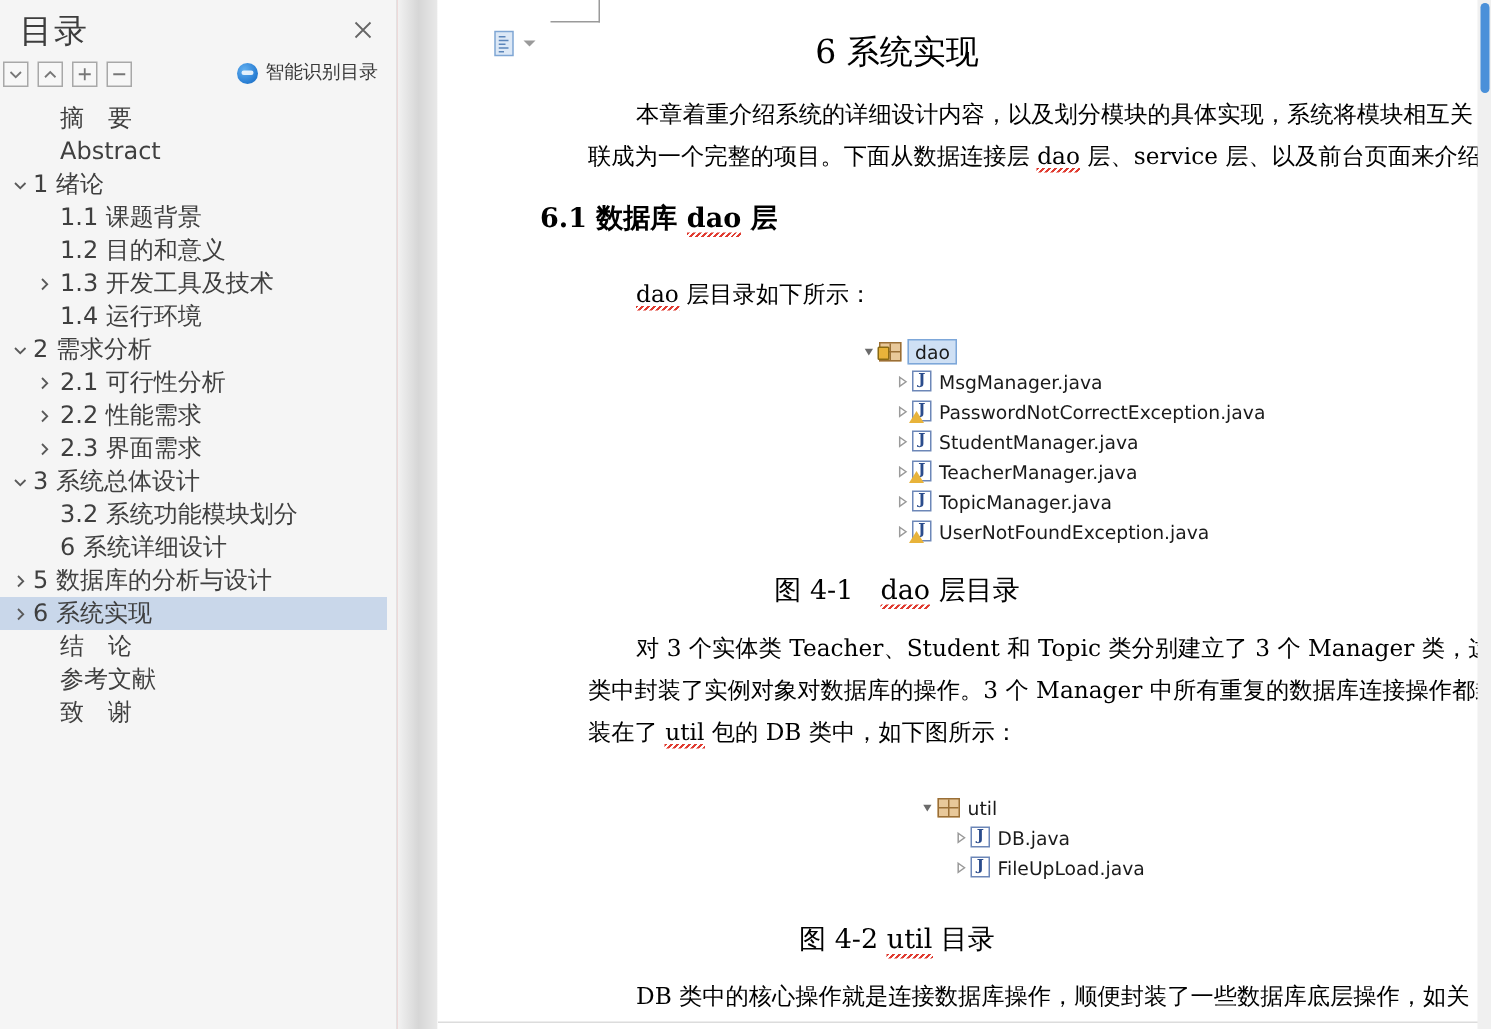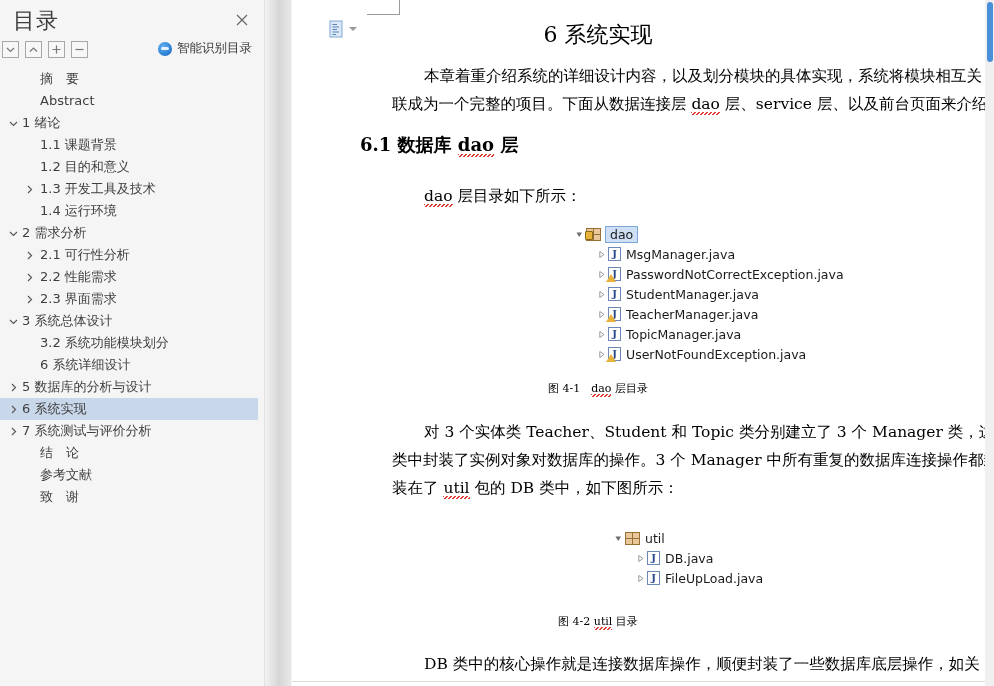--- a/index.html
+++ b/index.html
@@ -99,21 +99,21 @@
   #toc-list {
     position: absolute;
     left: 0; top: 68px;
     width: 258px;
     bottom: 0;
   }
   .toc-item {
     position: relative;
     height: 22px;
     line-height: 22px;
-    font-size: 13px;
+    font-size: 16px;
     color: #3f3f3f;
     font-family: "DejaVu Sans", sans-serif;
     white-space: nowrap;
     cursor: pointer;
   }
   .toc-item.selected { background: #c9d7ea; }
   .toc-arrow {
     position: absolute;
     top: 0; height: 22px;
     width: 14px;
@@ -200,21 +200,21 @@
     font-weight: bold;
     font-family: "DejaVu Serif", serif;
     color: #000;
     white-space: nowrap;
   }
 
   .caption {
     position: absolute;
     left: 0; right: 0;
     text-align: center;
-    font-size: 11px;
+    font-size: 18px;
     font-family: "DejaVu Serif", serif;
     color: #000;
     padding-right: 90px;
   }
 
   
   .tree {
     position: absolute;
     font-family: "DejaVu Sans", sans-serif;
     font-size: 12.5px;
@@ -446,28 +446,20 @@
           <div class="toc-text">5 数据库的分析与设计</div>
         </div>
         <div class="toc-item lvl0 selected">
           <div class="toc-arrow">
             <svg width="11" height="11" viewBox="0 0 11 11">
               <path d="M4 2 L7.5 5.5 L4 9" stroke="#5a5a5a" stroke-width="1.2" fill="none"></path>
             </svg>
           </div>
           <div class="toc-text">6 系统实现</div>
         </div>
-        <div class="toc-item lvl0">
-          <div class="toc-arrow">
-            <svg width="11" height="11" viewBox="0 0 11 11">
-              <path d="M4 2 L7.5 5.5 L4 9" stroke="#5a5a5a" stroke-width="1.2" fill="none"></path>
-            </svg>
-          </div>
-          <div class="toc-text">7 系统测试与评价分析</div>
-        </div>
         <div class="toc-item lvl1">
           <div class="toc-text">结　论</div>
         </div>
         <div class="toc-item lvl1">
           <div class="toc-text">参考文献</div>
         </div>
         <div class="toc-item lvl1">
           <div class="toc-text">致　谢</div>
         </div>
       </div>

